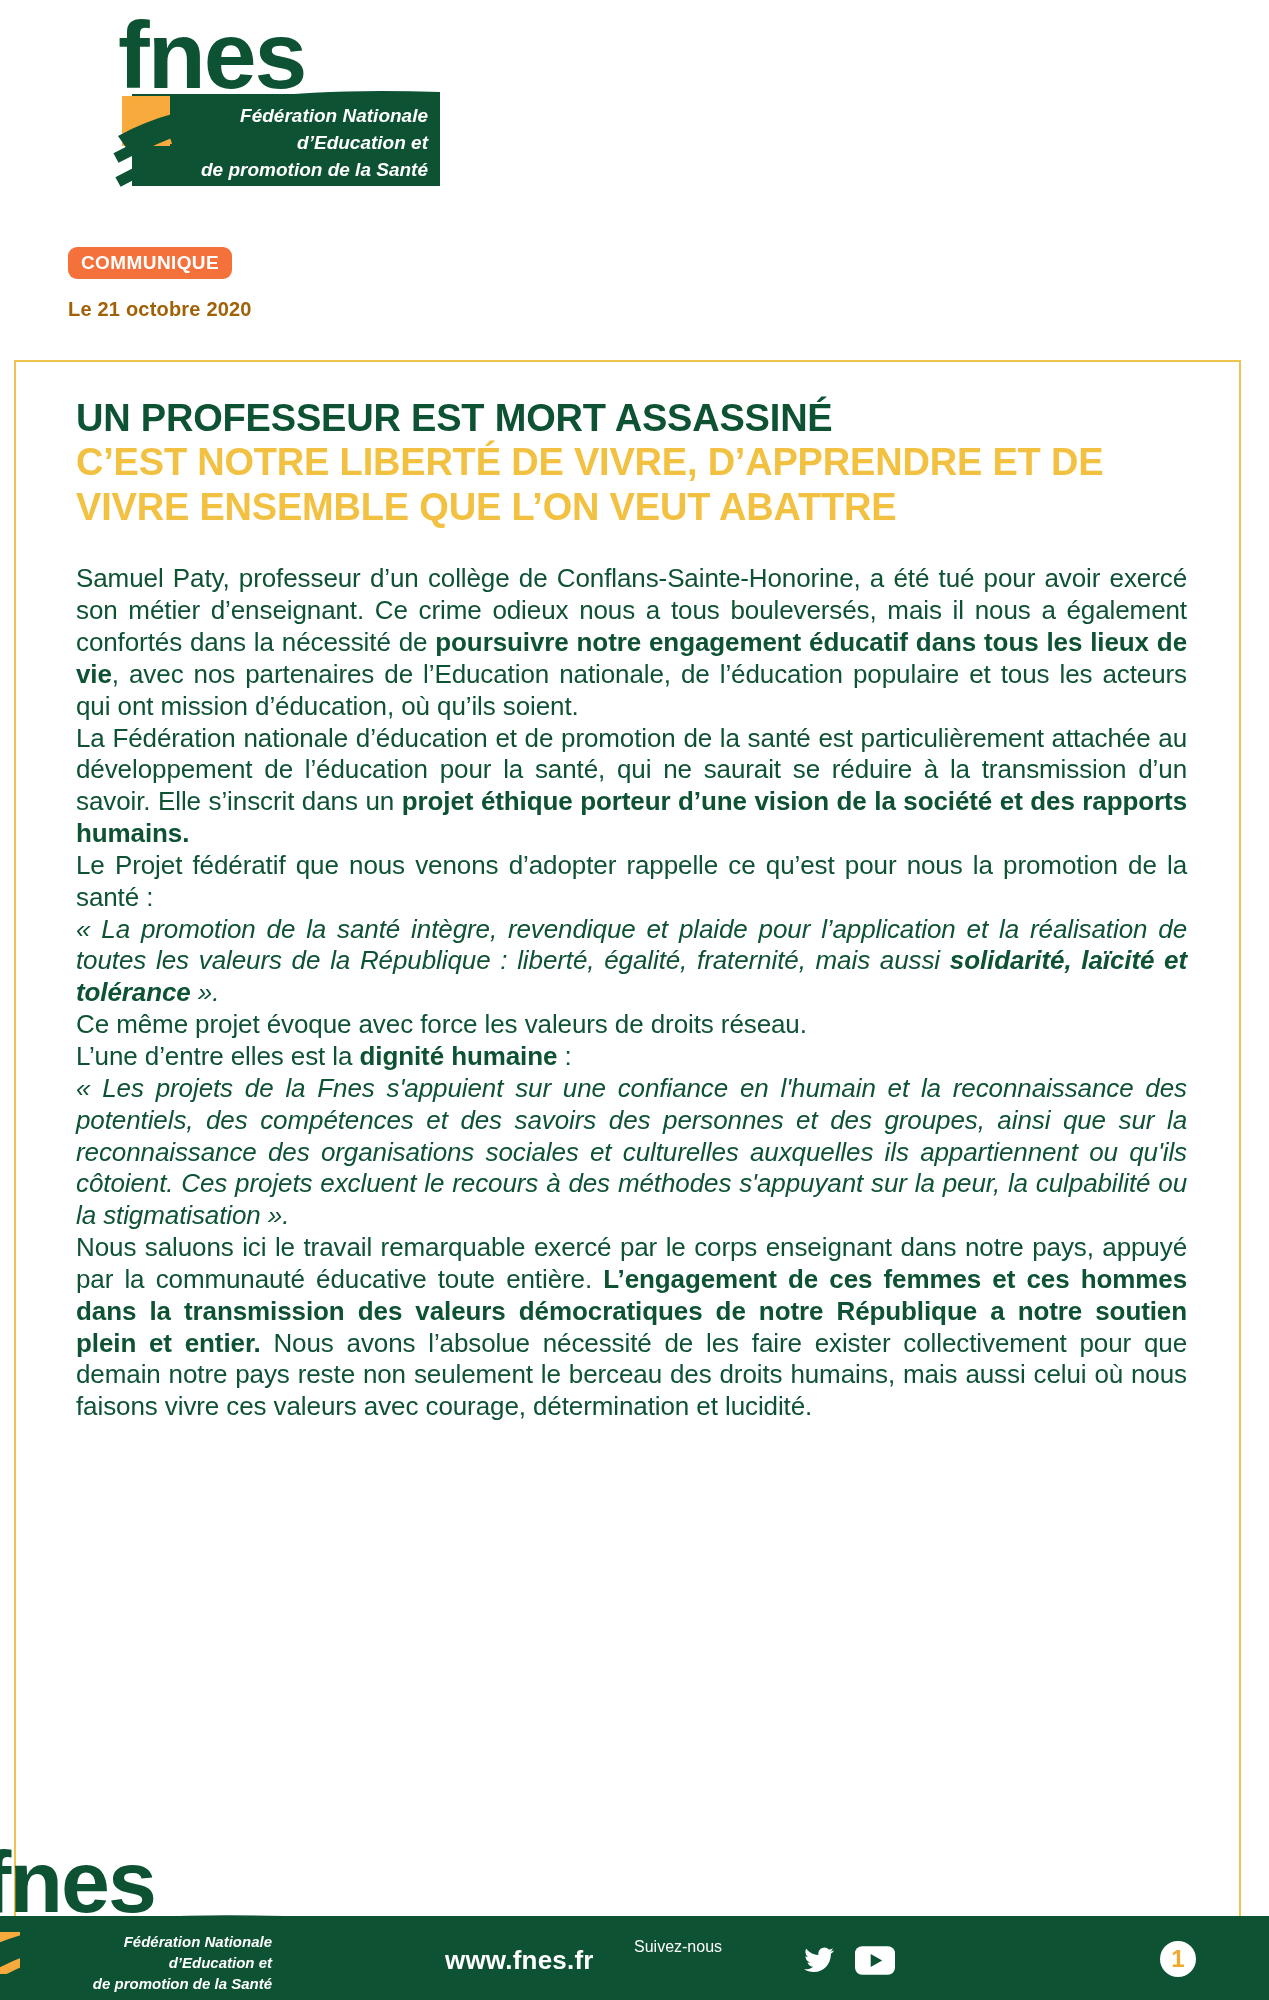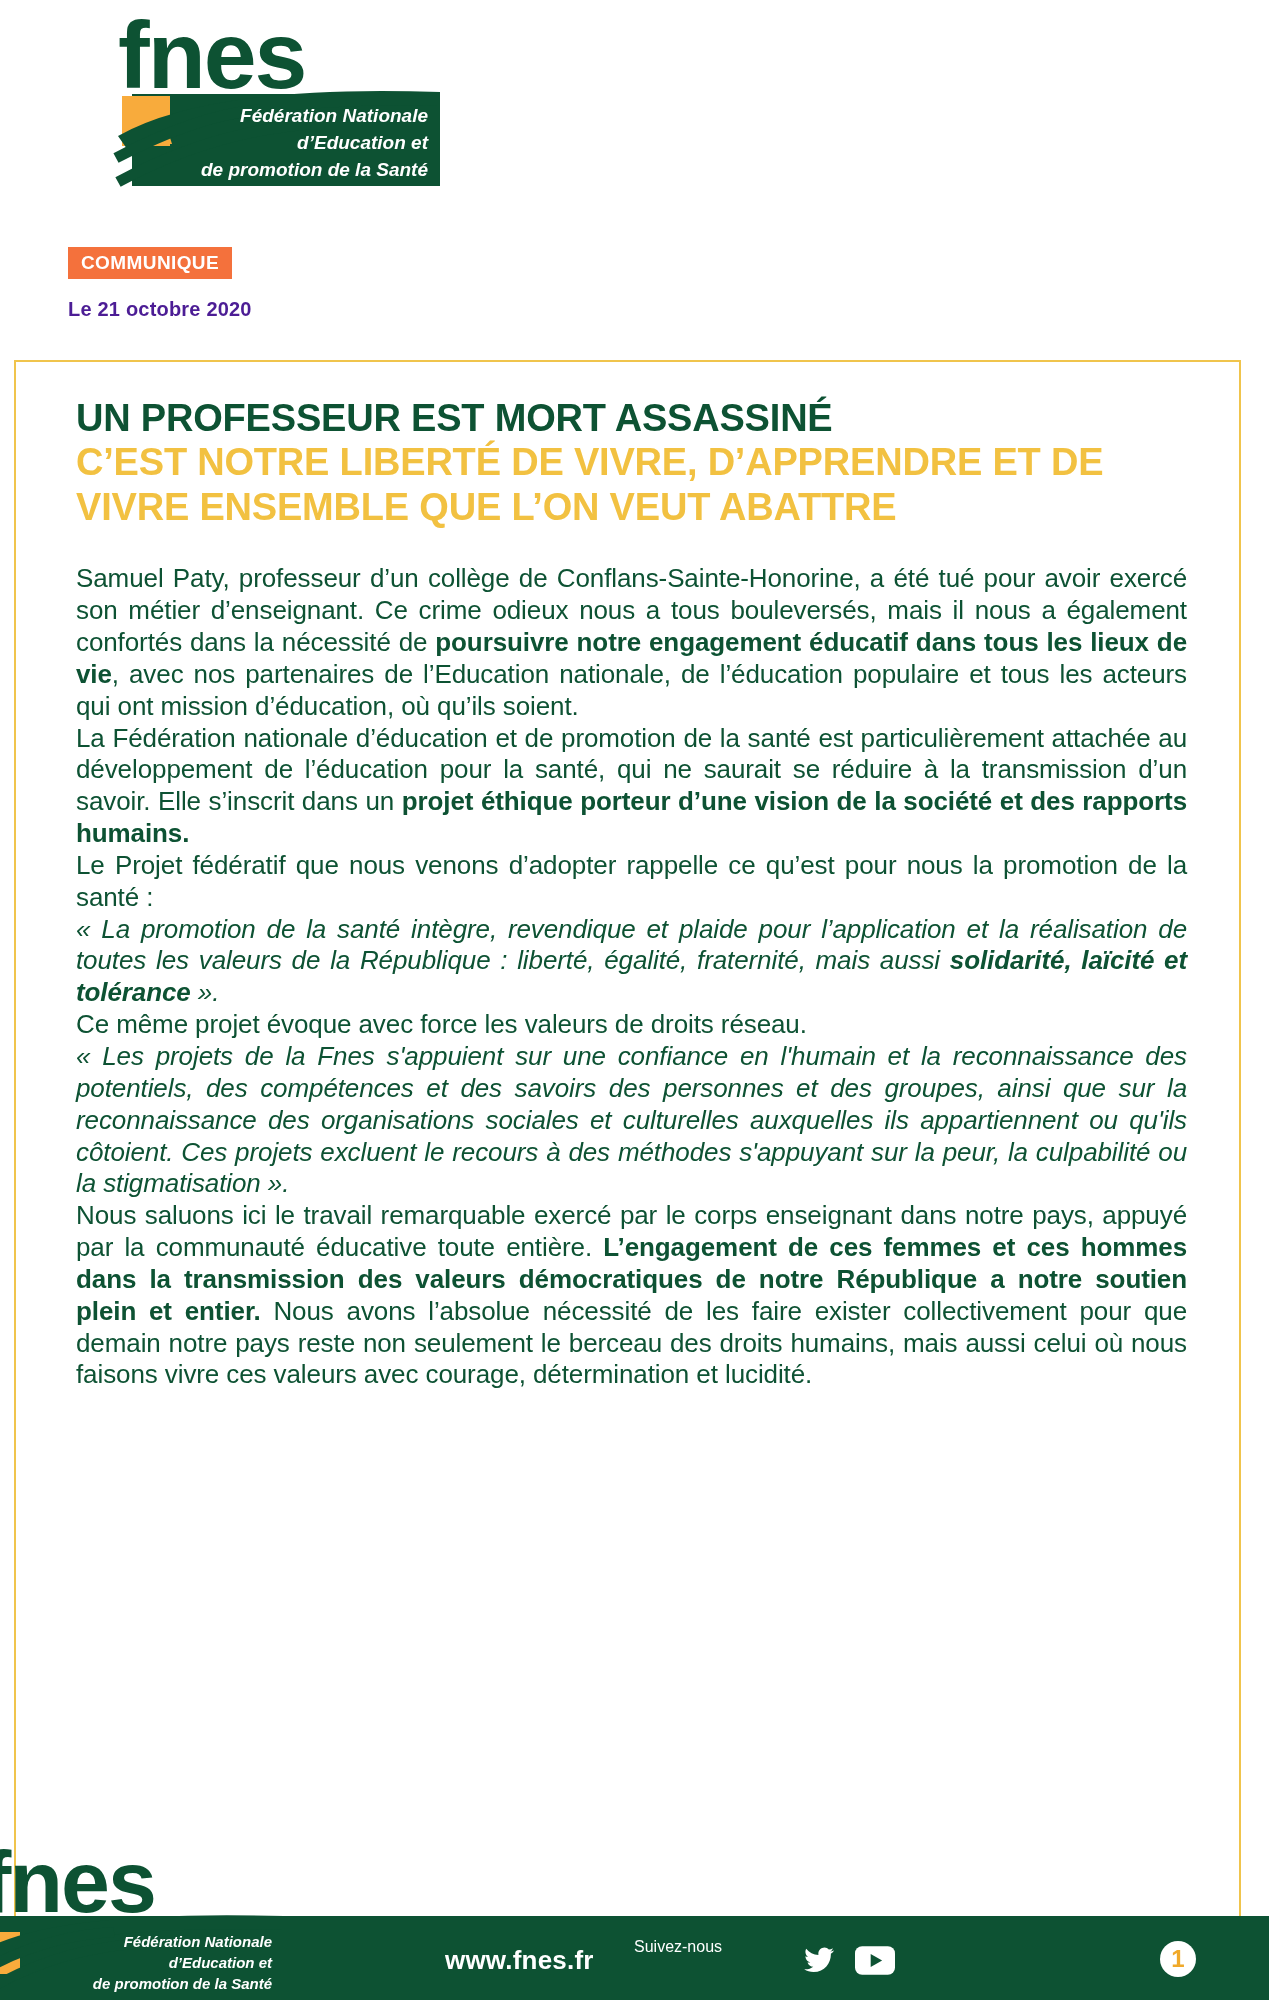--- a/index.html
+++ b/index.html
@@ -15,24 +15,25 @@
   .header{ position:absolute; left:0; top:0; width:1269px; height:345px;}
   .logo-top{ position:absolute; left:60px; top:6px; width:380px; height:205px;}
   .logo-top svg{display:block;}
 
   .communique-badge{
     position:absolute; left:68px; top:247px;
     background:#f4713c; color:#ffffff;
     font-weight:bold; font-size:19px; letter-spacing:.4px;
     padding:6px 13px 7px 13px;
     line-height:1;
+    border-radius:9px;
   }
   .date-line{
     position:absolute; left:68px; top:298px;
-    font-weight:bold; font-size:20px; color:#4c1d95;
+    font-weight:bold; font-size:20px; color:#a16207;
     letter-spacing:.2px;
   }
 
   
   .content-box{
     position:absolute; left:14px; top:360px;
     width:1227px; height:1790px;
     border:2px solid #f0c44c;
     box-sizing:border-box;
     background:#ffffff;
@@ -135,20 +136,21 @@
       <p><span>Samuel Paty, professeur d’un collège de Conflans-Sainte-Honorine, a été tué pour avoir exercé son métier d’enseignant. Ce crime odieux nous a tous bouleversés, mais il nous a également confortés dans la nécessité de </span><b>poursuivre notre engagement éducatif dans tous les lieux de vie</b><span>, avec nos partenaires de l’Education nationale, de l’éducation populaire et tous les acteurs qui ont mission d’éducation, où qu’ils soient.</span></p>
 
       <p><span>La Fédération nationale d’éducation et de promotion de la santé est particulièrement attachée au développement de l’éducation pour la santé, qui ne saurait se réduire à la transmission d’un savoir. Elle s’inscrit dans un </span><b>projet éthique porteur d’une vision de la société et des rapports humains.</b></p>
 
       <p>Le Projet fédératif que nous venons d’adopter rappelle ce qu’est pour nous la promotion de la santé :</p>
 
       <p><i>« La promotion de la santé intègre, revendique et plaide pour l’application et la réalisation de toutes les valeurs de la République : liberté, égalité, fraternité, mais aussi </i><i><b>solidarité, laïcité et tolérance</b></i><i> ».</i></p>
 
       <p>Ce même projet évoque avec force les valeurs de droits réseau.</p>
 
+      <p><span>L’une d’entre elles est la </span><b>dignité humaine</b><span> :</span></p>
 
       <p><i>« Les projets de la Fnes s'appuient sur une confiance en l'humain et la reconnaissance des potentiels, des compétences et des savoirs des personnes et des groupes, ainsi que sur la reconnaissance des organisations sociales et culturelles auxquelles ils appartiennent ou qu'ils côtoient. Ces projets excluent le recours à des méthodes s'appuyant sur la peur, la culpabilité ou la stigmatisation ».</i></p>
 
       <p><span>Nous saluons ici le travail remarquable exercé par le corps enseignant dans notre pays, appuyé par la communauté éducative toute entière. </span><b>L’engagement de ces femmes et ces hommes dans la transmission des valeurs démocratiques de notre République a notre soutien plein et entier.</b><span> Nous avons l’absolue nécessité de les faire exister collectivement pour que demain notre pays reste non seulement le berceau des droits humains, mais aussi celui où nous faisons vivre ces valeurs avec courage, détermination et lucidité.</span></p>
 
 
     </div>
   </div>
 </div>
 

